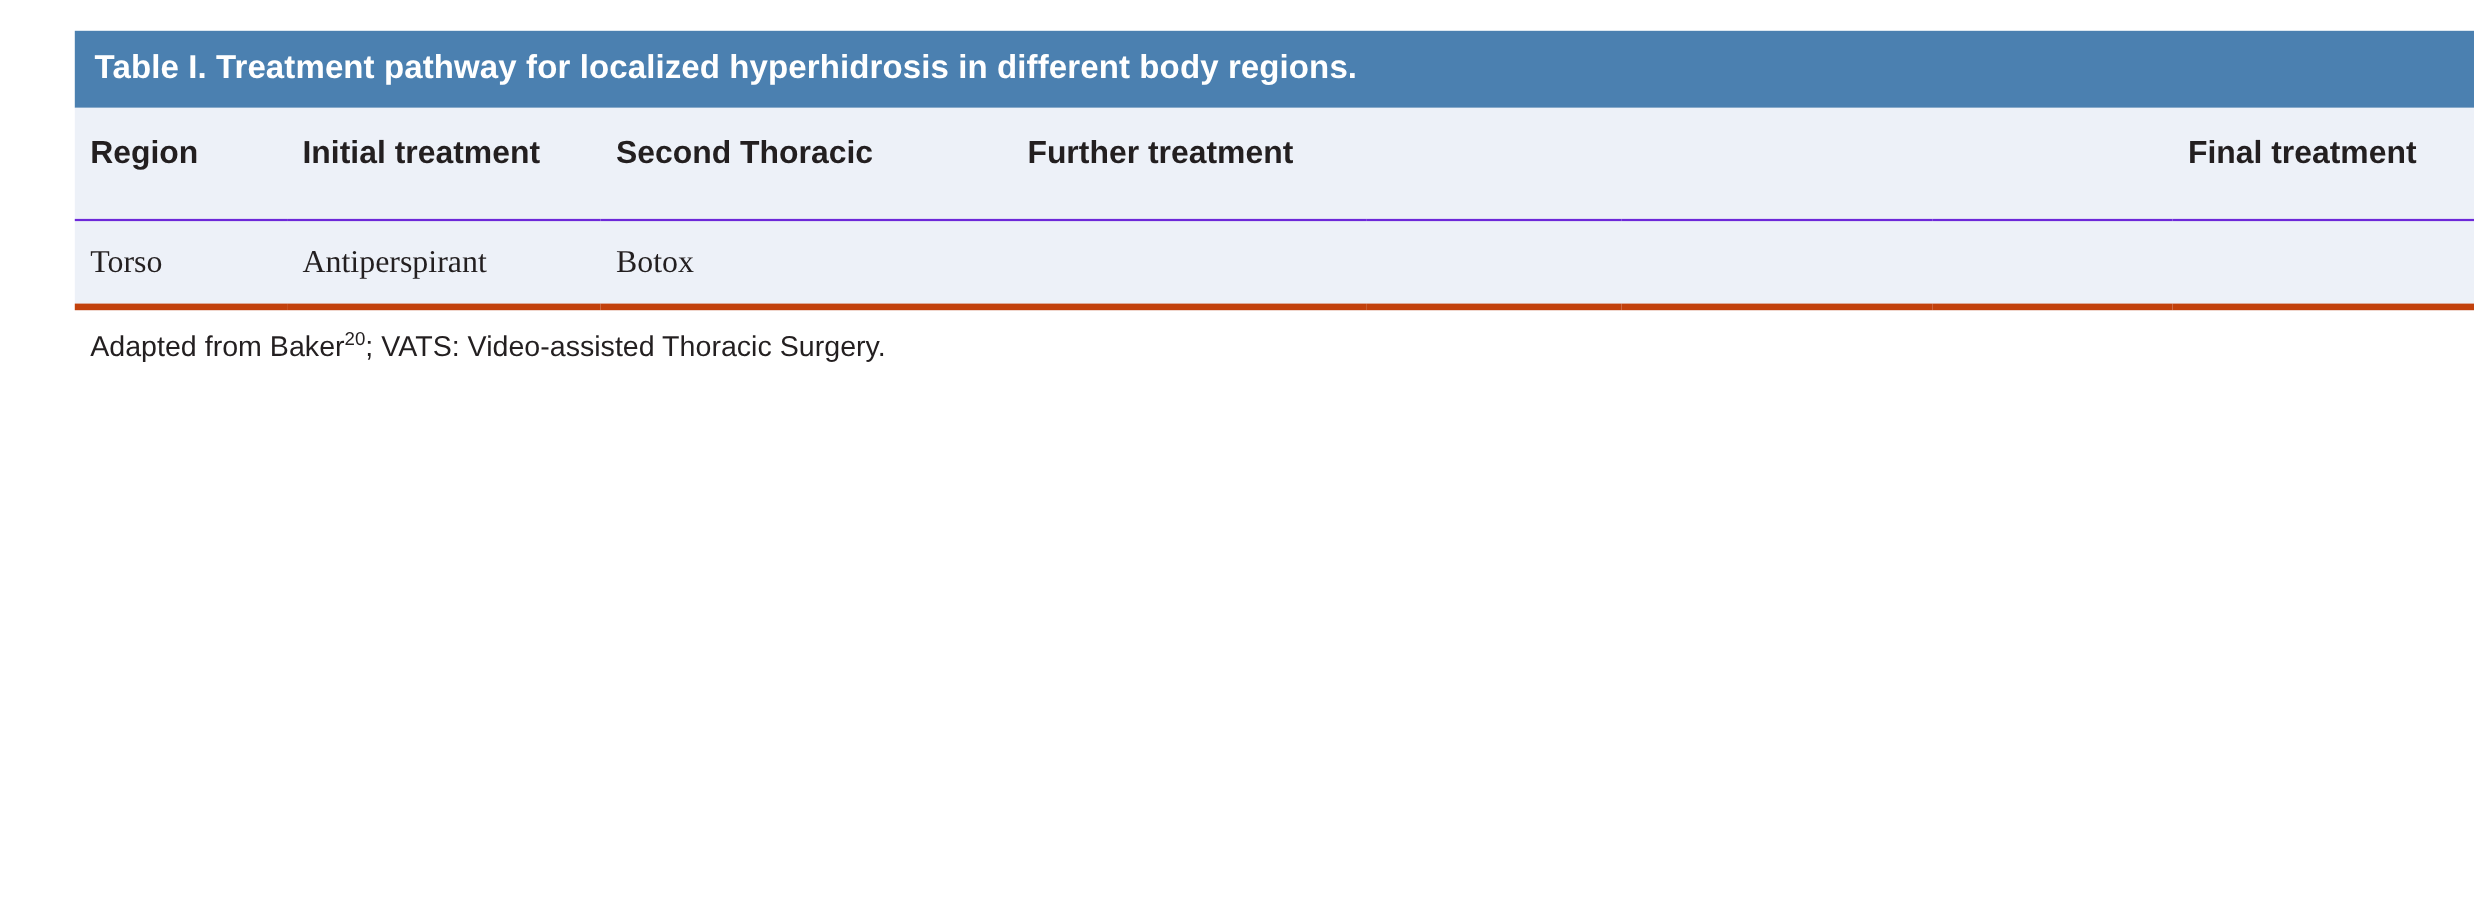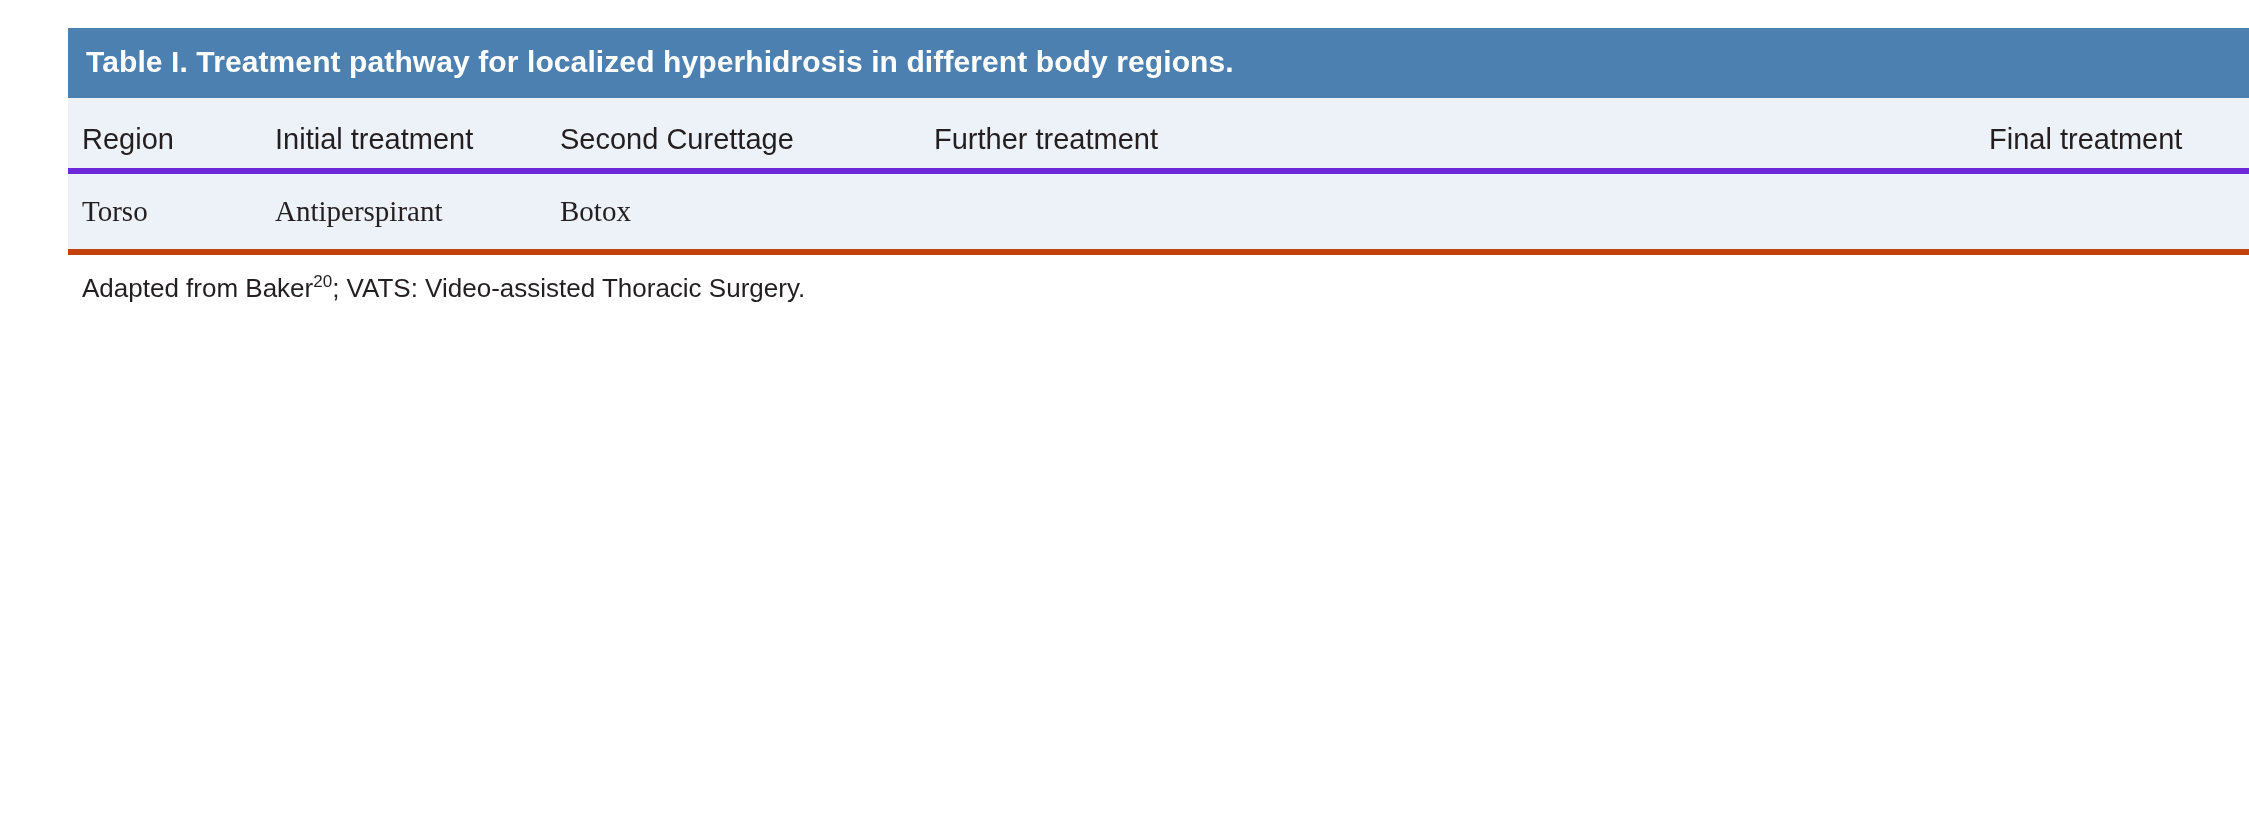--- a/index.html
+++ b/index.html
@@ -39,24 +39,24 @@
   }
   table.data th, table.data td {
     text-align: left;
     vertical-align: top;
     font-size: 29px;
     line-height: 1.35;
     padding: 18px 12px 18px 14px;
     box-sizing: border-box;
   }
   table.data thead th {
-    font-weight: normal;
+    font-weight: bold;
     padding-top: 22px;
-    padding-bottom: 9px;
-    border-bottom: 6px solid #6d28d9;
+    padding-bottom: 40px;
+    border-bottom: 2px solid #6d28d9;
   }
   table.data tbody tr {
     border-bottom: 1.5px solid #9aa6b0;
   }
   table.data tbody tr:last-child {
     border-bottom: 6px solid #c2410c;
     font-family: Liberation Serif, serif;
   }
   table.data tbody td {
     font-weight: normal;
@@ -96,21 +96,21 @@
         <col class="c3">
       <col class="c4">
         <col class="c5">
         <col class="c6">
         <col class="c7">
     </colgroup>
     <thead>
       <tr>
         <th>Region</th>
         <th>Initial treatment</th>
-        <th>Second Curettage</th>
+        <th>Second Thoracic</th>
         <th>Further treatment</th>
         <th></th>
         <th></th>
         <th></th>
         <th>Final treatment</th>
       </tr>
     </thead>
     <tbody>
       <tr>
         <td>Torso</td>

